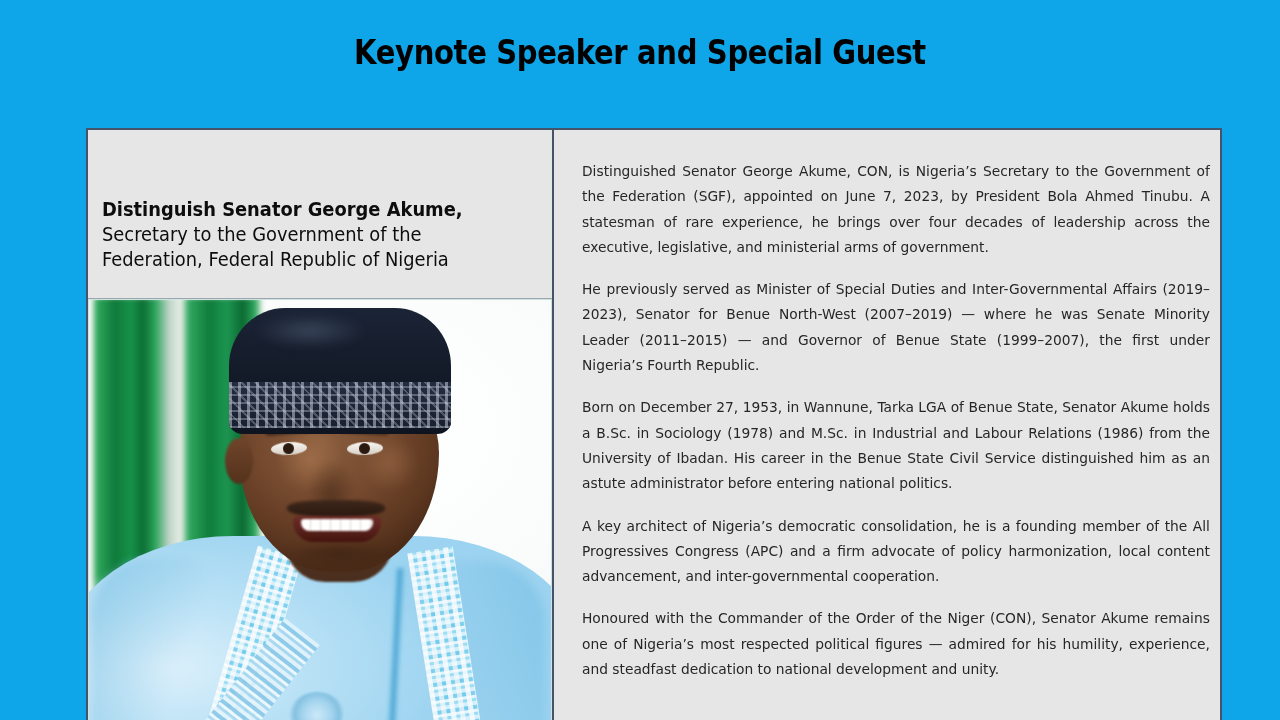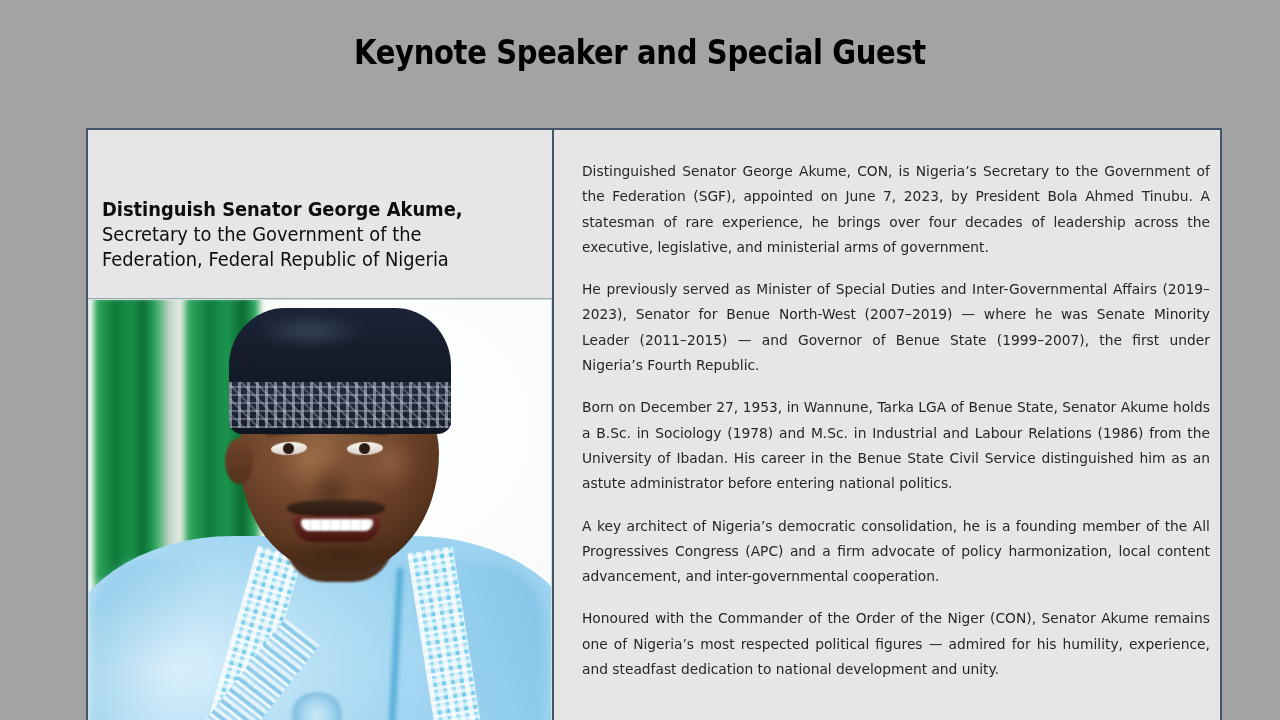--- a/index.html
+++ b/index.html
@@ -9,21 +9,21 @@
     height: 720px;
     background: #FFFFFF;
     overflow: hidden;
     font-family: "Liberation Sans", sans-serif;
   }
 
   .slide {
     position: relative;
     width: 1280px;
     height: 720px;
-    background: #a3a3a3;
+    background: #0ea5e9;
   }
 
   
   .slide-title {
     position: absolute;
     left: 0;
     top: 33px;
     width: 1280px;
     text-align: center;
     font-family: "DejaVu Sans", sans-serif;

